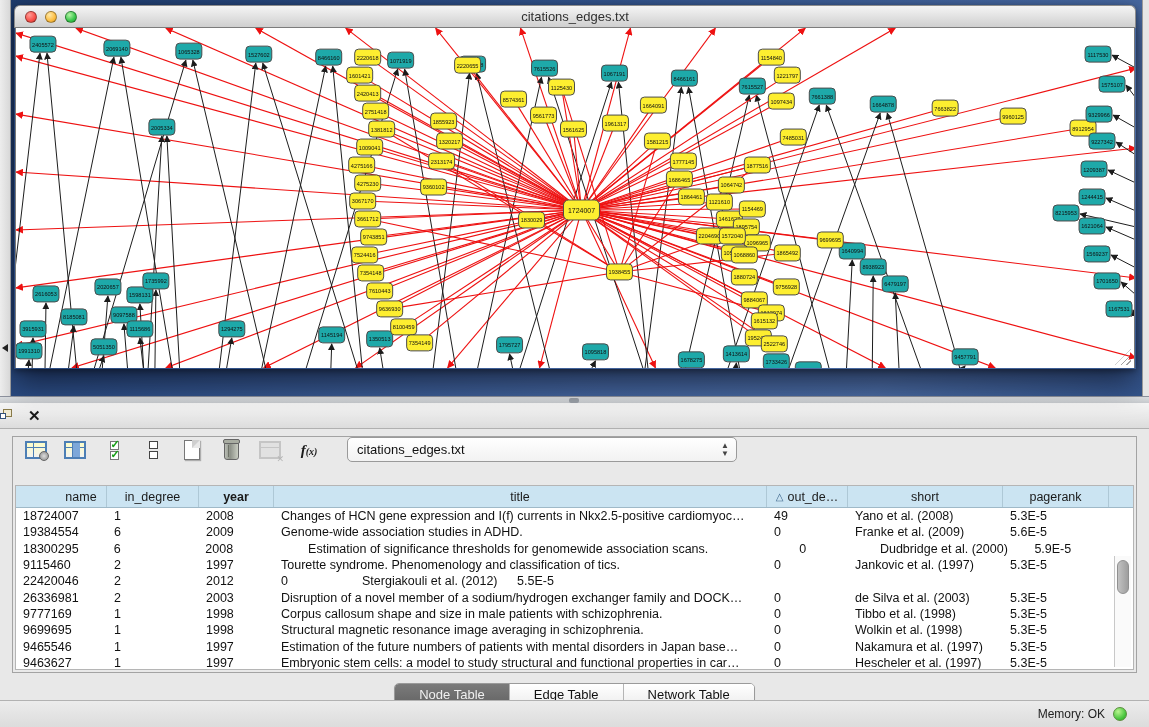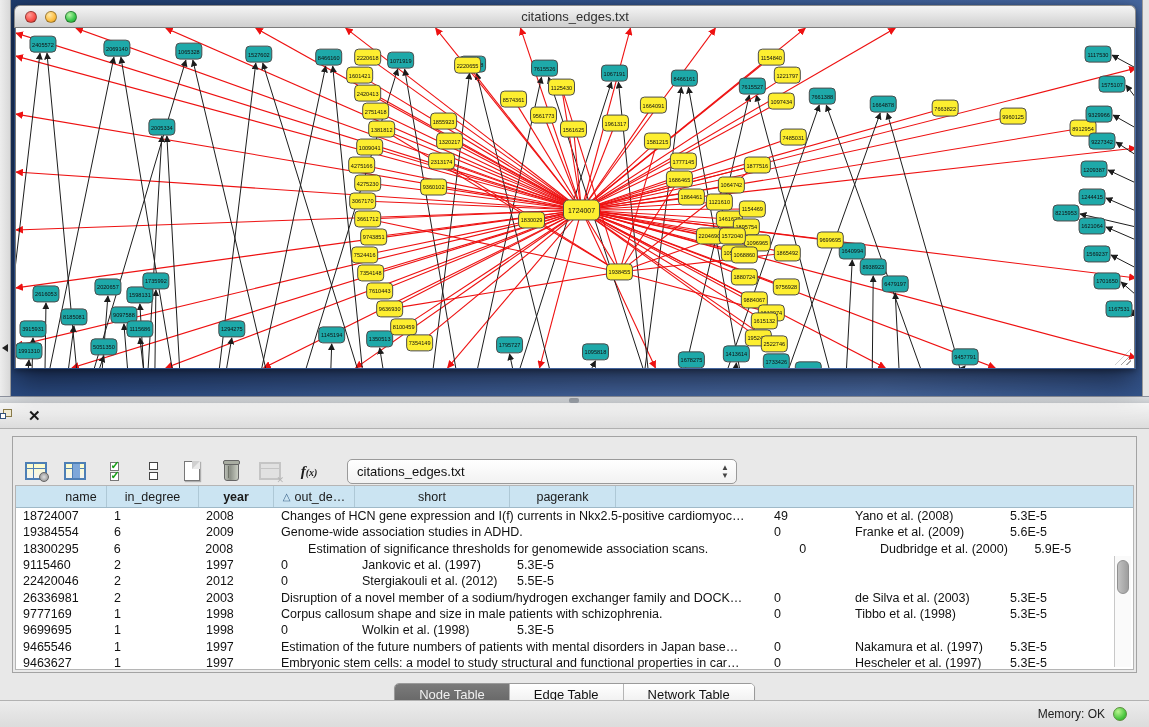--- a/index.html
+++ b/index.html
@@ -39,21 +39,21 @@
   .panel-header .ph-title { font-size:13px; color:#1f1f1f; margin-left:9px; flex:1; }
   .ph-icons { display:flex; align-items:center; gap:14px; margin-right:14px; }
   .float-icon { position:relative; width:14px; height:13px; }
   .float-icon .sq1 { position:absolute; left:3px; top:0; width:9px; height:8px; border:1px solid #8a7b4a; background:#efe9d2; }
   .float-icon .sq2 { position:absolute; left:0; top:4px; width:6px; height:6px; border:1px solid #33517c; background:#fff; }
   .close-x { font-size:15px; font-weight:bold; color:#1a1a1a; line-height:1; }
 
   .panel-body { position:absolute; left:0; top:429px; width:1149px; height:271px; background:#e8e8e8; }
   .tool-table-box { position:absolute; left:12px; top:7px; width:1125px; height:237px; border:1px solid #a3a3a3; background:#e9e9e9; }
 
-  .toolbar { position:absolute; left:0; top:0; width:100%; height:47px; display:flex; align-items:flex-end; gap:13px; padding-left:10px; }
+  .toolbar { position:absolute; left:0; top:0; width:100%; height:47px; display:flex; align-items:flex-start; gap:13px; padding-left:10px; }
   .tbtn { width:26px; height:26px; display:flex; align-items:center; justify-content:center; }
   .tbtn.disabled { opacity:.45; }
   .fx { font-family:"Liberation Serif", serif; font-style:italic; font-weight:bold; font-size:15px; color:#1a1a1a; }
   .fx small { font-size:10px; }
   .combo { margin-left:12px; width:390px; height:25px; background:linear-gradient(#ffffff,#f2f2f2); border:1px solid #9a9a9a; border-radius:5px;
     display:flex; align-items:center; font-size:13px; color:#111; padding-left:9px; position:relative; }
   .combo .arrows { position:absolute; right:7px; top:4px; font-size:8px; line-height:8px; color:#444; text-align:center; }
 
   .grid-wrap { position:absolute; left:2px; top:48px; right:2px; bottom:2px; background:#fff; border:1px solid #b5b5b5; overflow:hidden; }
   .thead { display:flex; background:#cbe4f2; border-bottom:1px solid #9fb9c8; height:22px; }
@@ -575,20 +575,23 @@
       <div class="thead">
           <div class="th" style="width: 91px; padding-left: 40px;">
             <span>name</span>
           </div>
           <div class="th" style="width: 92px;">
             <span>in_degree</span>
           </div>
           <div class="th" style="width: 75px; font-weight: bold;">
             <span>year</span>
           </div>
+          <div class="th" style="width: 493px;">
+            <span>title</span>
+          </div>
           <div class="th" style="width: 81px;">
             <span class="sort">△</span>
             <span>out_de…</span>
           </div>
           <div class="th" style="width: 155px;">
             <span>short</span>
           </div>
           <div class="th" style="width: 106px;">
             <span>pagerank</span>
           </div>
@@ -618,20 +621,21 @@
             <div class="td" style="width: 75px;">2008</div>
             <div class="td" style="width: 493px; margin-left: 28px;">Estimation of significance thresholds for genomewide association scans.</div>
             <div class="td" style="width: 81px;">0</div>
             <div class="td" style="width: 155px;">Dudbridge et al. (2000)</div>
             <div class="td" style="width: 106px;">5.9E-5</div>
           </div>
           <div class="trow">
             <div class="td" style="width: 91px;">9115460</div>
             <div class="td" style="width: 92px;">2</div>
             <div class="td" style="width: 75px;">1997</div>
+            <div class="td" style="width: 493px;">Tourette syndrome. Phenomenology and classification of tics.</div>
             <div class="td" style="width: 81px;">0</div>
             <div class="td" style="width: 155px;">Jankovic et al. (1997)</div>
             <div class="td" style="width: 106px;">5.3E-5</div>
           </div>
           <div class="trow">
             <div class="td" style="width: 91px;">22420046</div>
             <div class="td" style="width: 92px;">2</div>
             <div class="td" style="width: 75px;">2012</div>
             <div class="td" style="width: 81px;">0</div>
             <div class="td" style="width: 155px;">Stergiakouli et al. (2012)</div>
@@ -652,20 +656,21 @@
             <div class="td" style="width: 75px;">1998</div>
             <div class="td" style="width: 493px;">Corpus callosum shape and size in male patients with schizophrenia.</div>
             <div class="td" style="width: 81px;">0</div>
             <div class="td" style="width: 155px;">Tibbo et al. (1998)</div>
             <div class="td" style="width: 106px;">5.3E-5</div>
           </div>
           <div class="trow">
             <div class="td" style="width: 91px;">9699695</div>
             <div class="td" style="width: 92px;">1</div>
             <div class="td" style="width: 75px;">1998</div>
+            <div class="td" style="width: 493px;">Structural magnetic resonance image averaging in schizophrenia.</div>
             <div class="td" style="width: 81px;">0</div>
             <div class="td" style="width: 155px;">Wolkin et al. (1998)</div>
             <div class="td" style="width: 106px;">5.3E-5</div>
           </div>
           <div class="trow">
             <div class="td" style="width: 91px;">9465546</div>
             <div class="td" style="width: 92px;">1</div>
             <div class="td" style="width: 75px;">1997</div>
             <div class="td" style="width: 493px;">Estimation of the future numbers of patients with mental disorders in Japan base…</div>
             <div class="td" style="width: 81px;">0</div>

